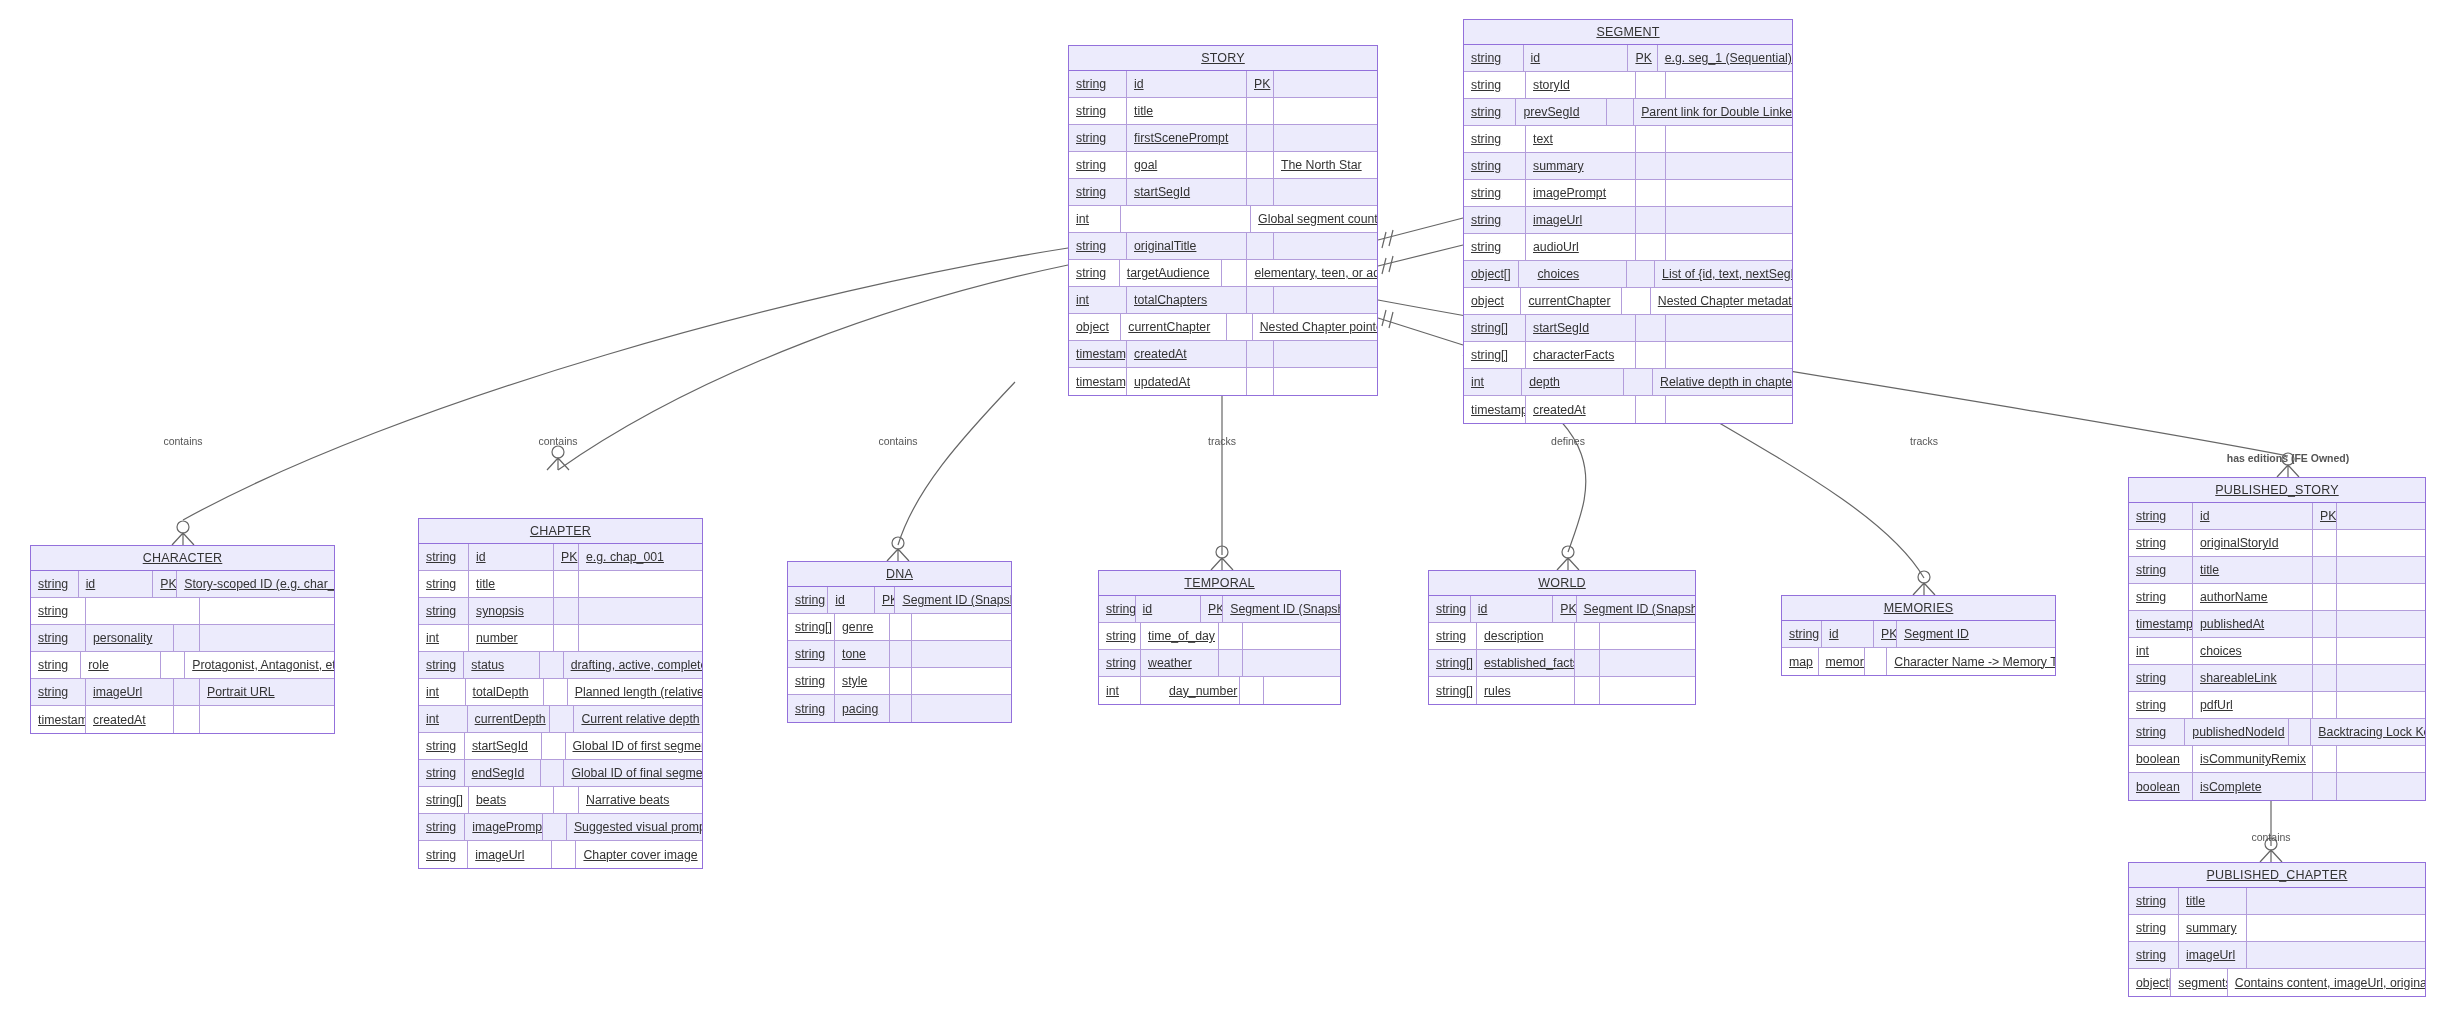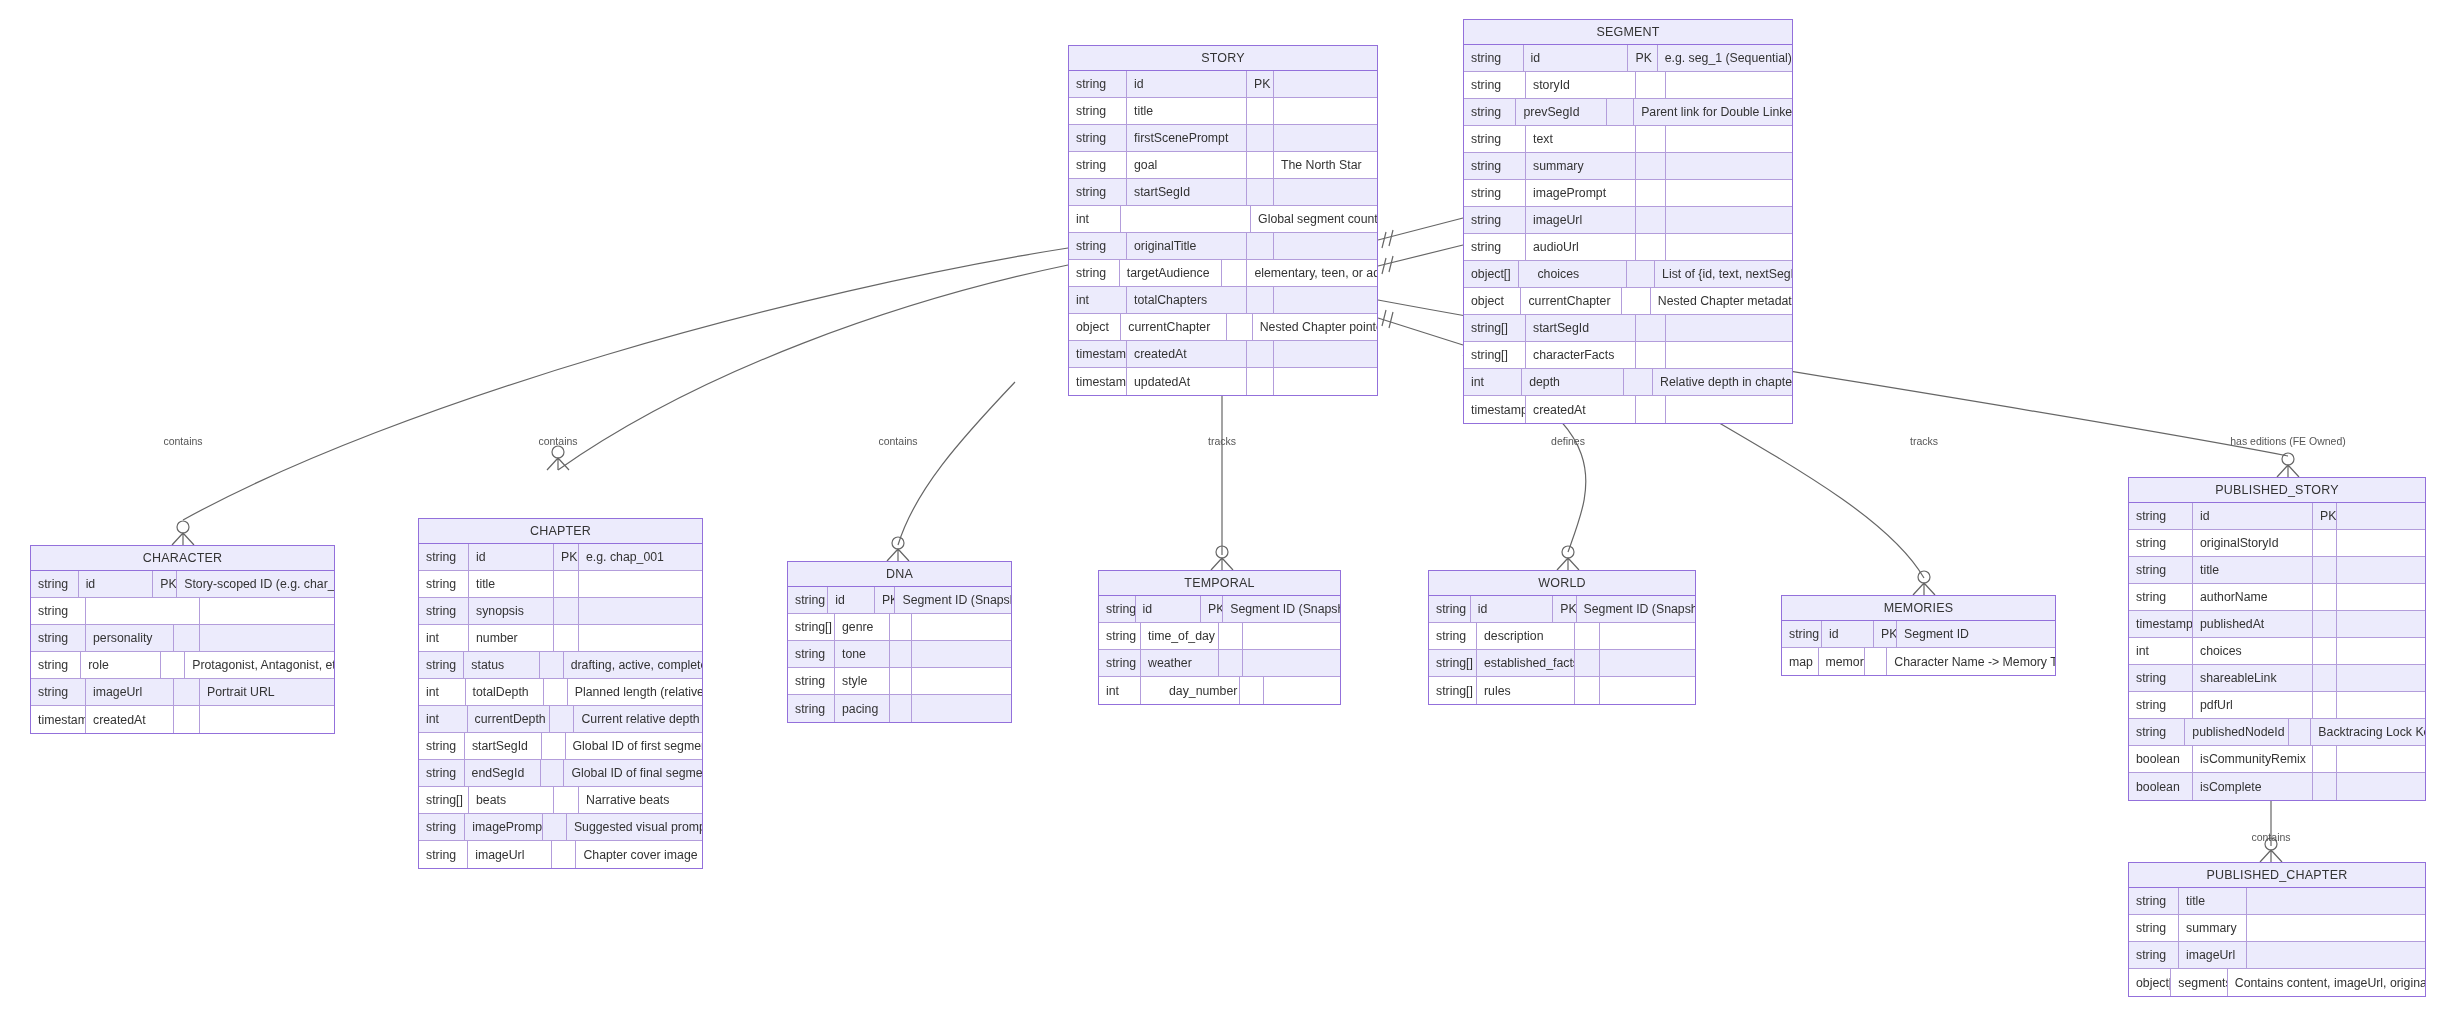--- a/index.html
+++ b/index.html
@@ -20,20 +20,21 @@
     left: 0; top: 0;
     width: 2457px; height: 1016px;
     pointer-events: none;
   }
   .entity {
     position: absolute;
     border: 1.6px solid #9370db;
     background: #fde047;
     font-size: 12.5px;
     color: #333333;
+    text-decoration: underline;
   }
   .entity-title {
     background: #ecebfc;
     border-bottom: 1.6px solid #9370db;
     text-align: center;
     font-size: 12.5px;
     color: #333333;
     padding: 5px 4px;
     letter-spacing: .2px;
     white-space: nowrap;
@@ -624,17 +625,17 @@
         </div>
       </div>
     </div>
   <div id="label-layer">
       <div class="rel-label" style="left: 183px; top: 441px;">contains</div>
       <div class="rel-label" style="left: 558px; top: 441px;">contains</div>
       <div class="rel-label" style="left: 898px; top: 441px;">contains</div>
       <div class="rel-label" style="left: 1222px; top: 441px;">tracks</div>
       <div class="rel-label" style="left: 1568px; top: 441px;">defines</div>
       <div class="rel-label" style="left: 1924px; top: 441px;">tracks</div>
-      <div class="rel-label" style="left: 2288px; top: 441px;">has editions (FE Owned)</div>
+      <div class="rel-label" style="left: 2288px; top: 458px; font-weight: bold;">has editions (FE Owned)</div>
       <div class="rel-label" style="left: 2271px; top: 837px;">contains</div>
     </div>
 
 </div>
 
 </body></html>

